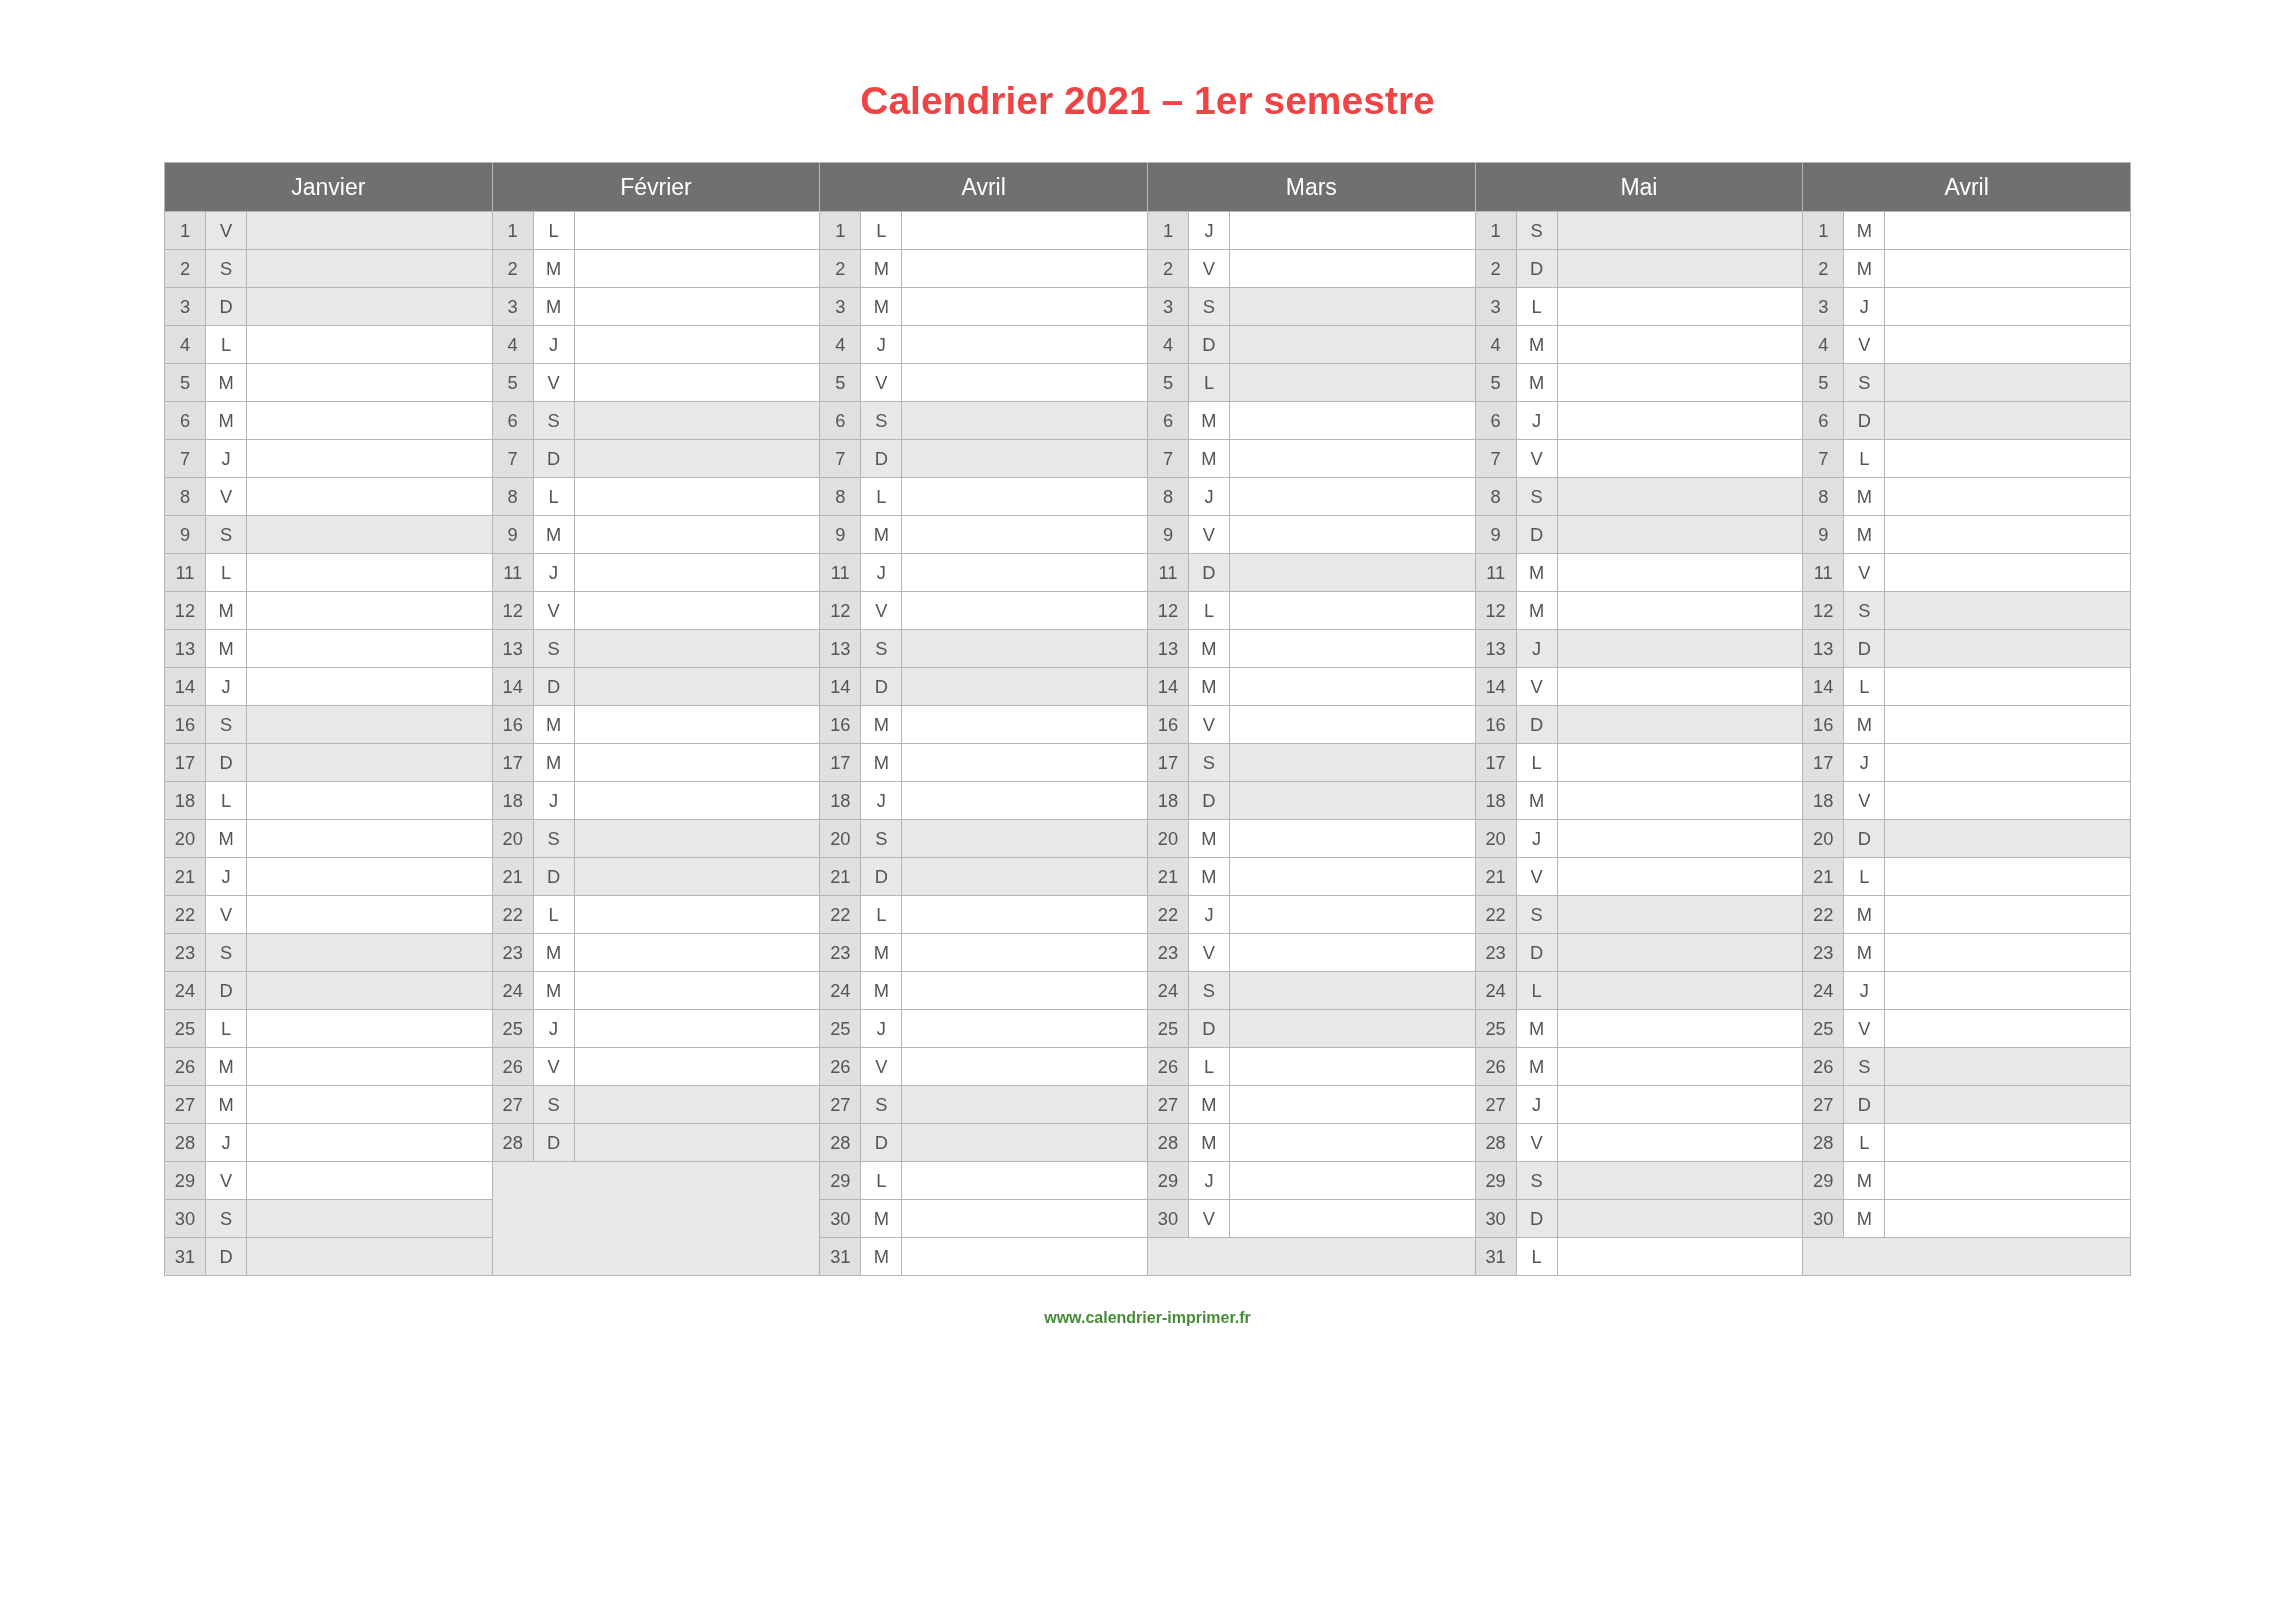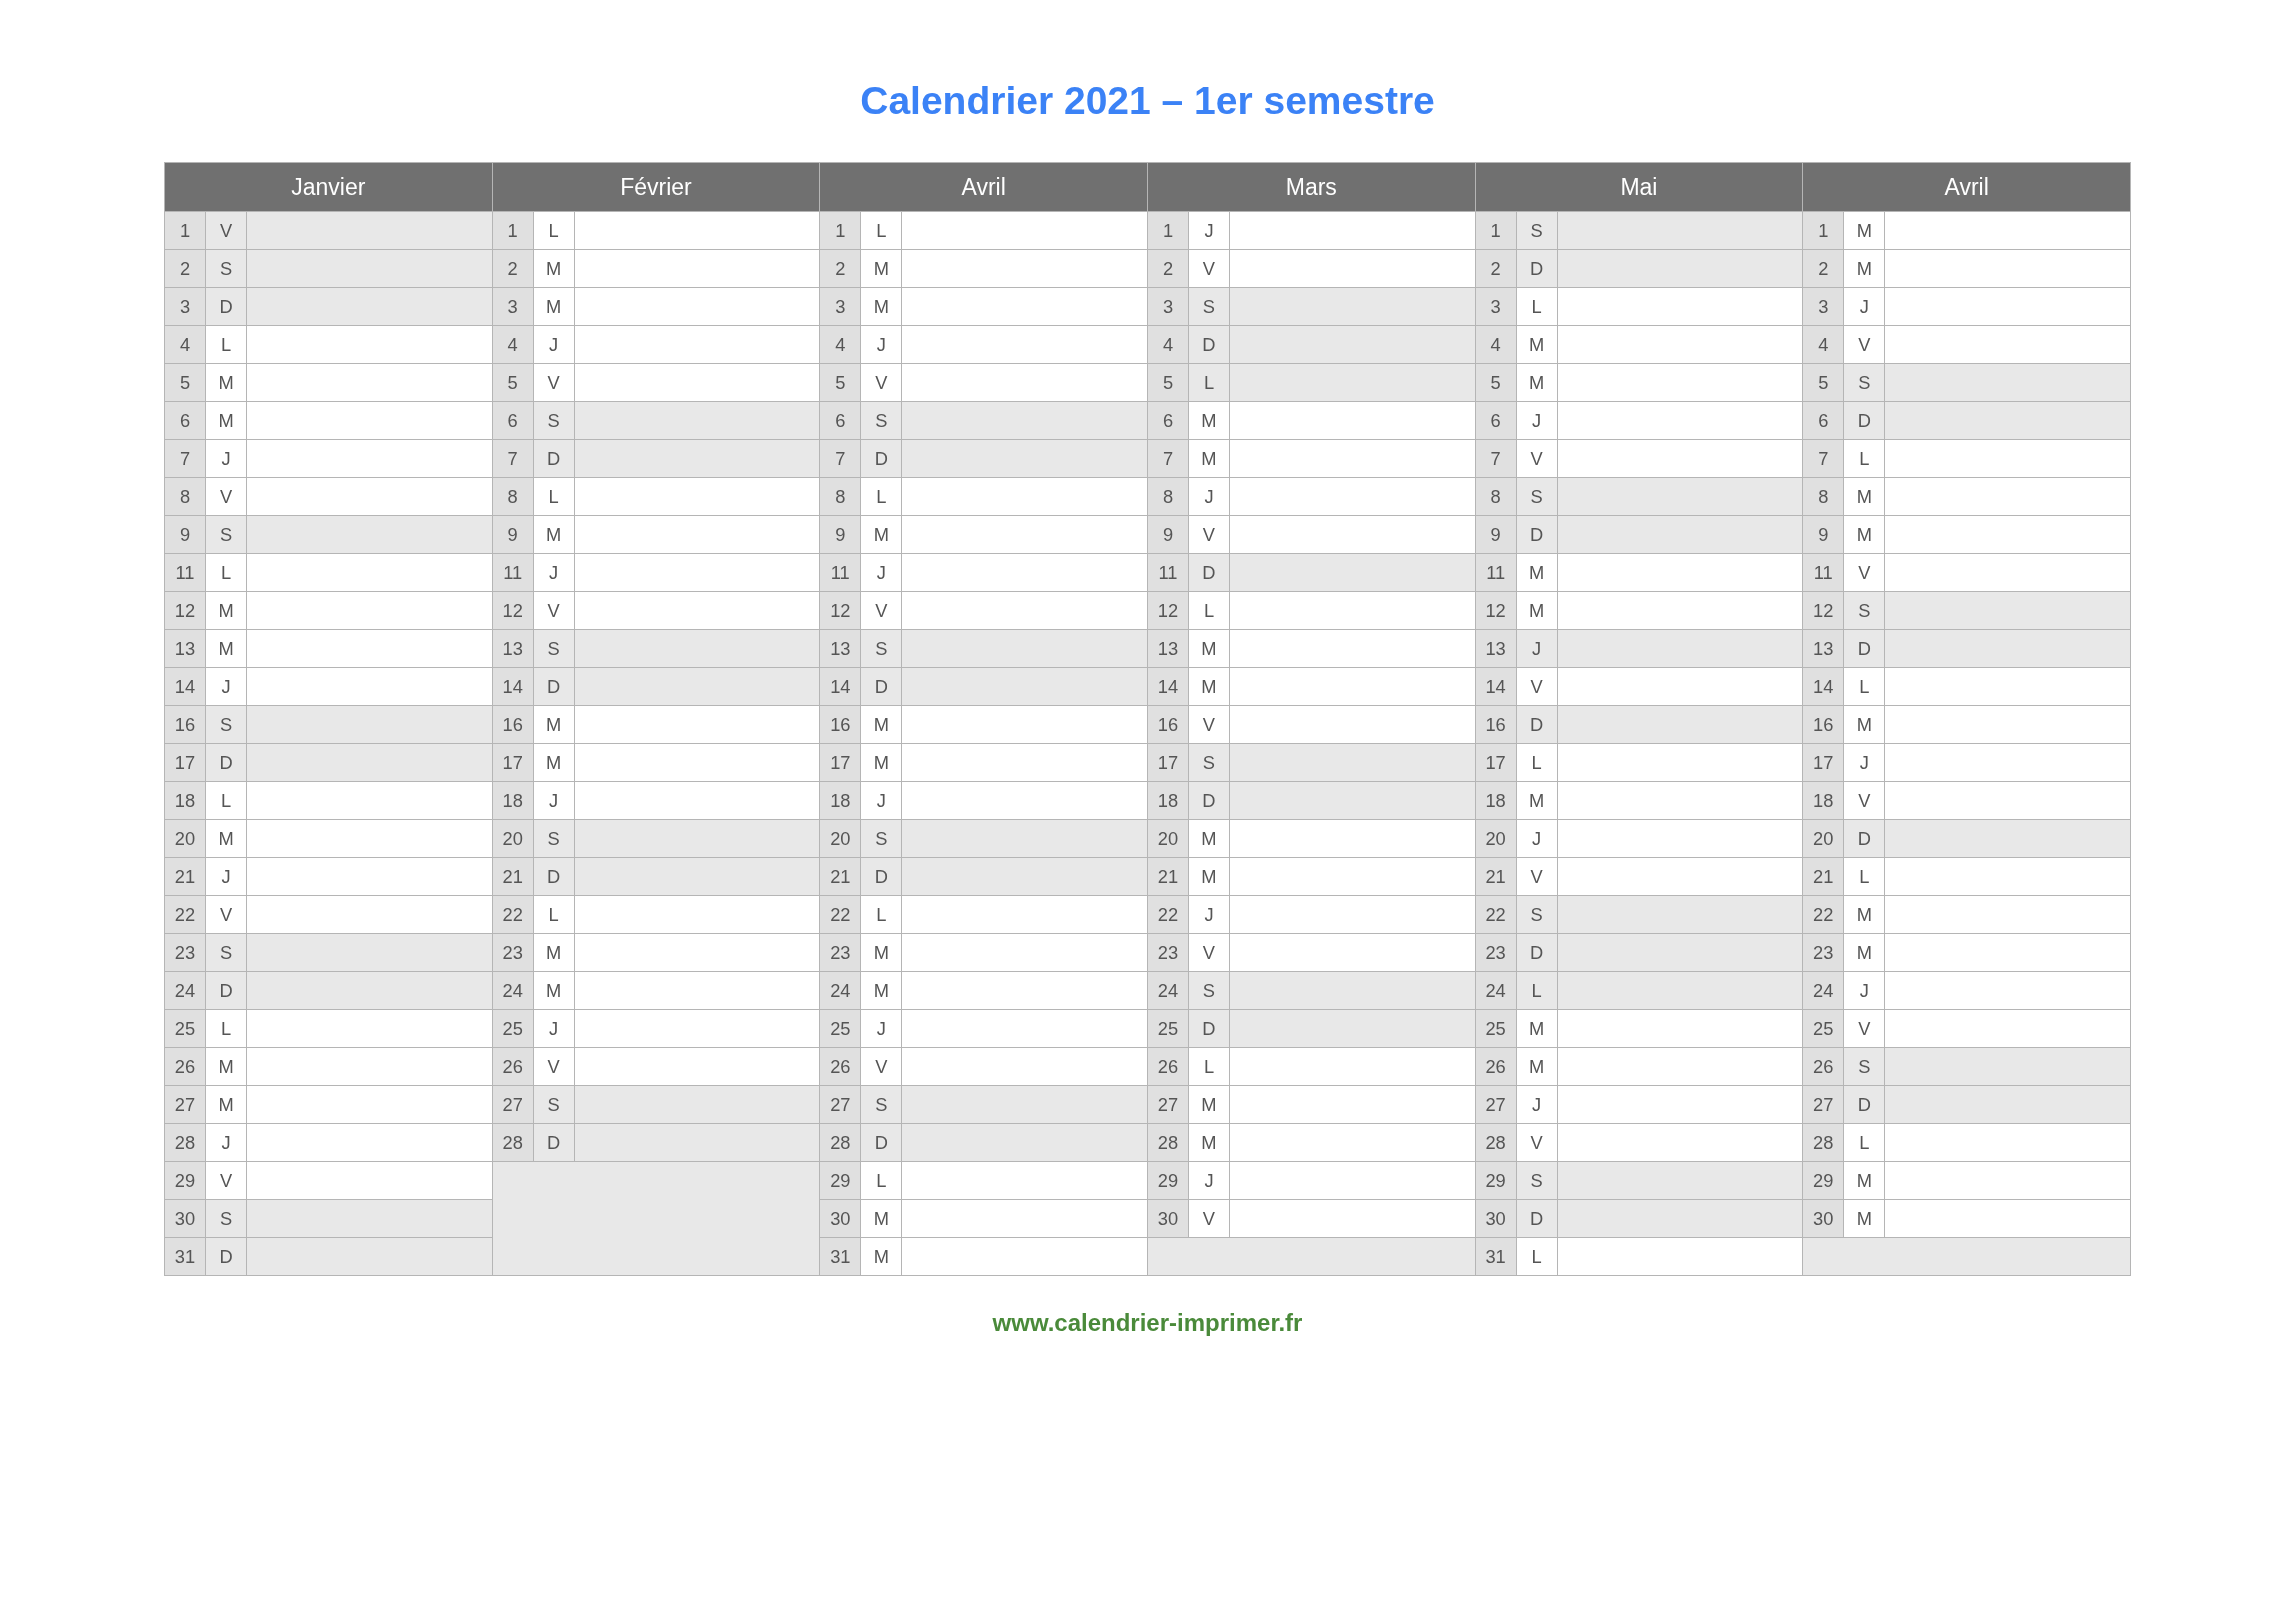--- a/index.html
+++ b/index.html
@@ -13,21 +13,21 @@
     height: 1622px;
     box-sizing: border-box;
     padding: 79px 164px 46px 164px;
     display: flex;
     flex-direction: column;
   }
   h1.title {
     text-align: center;
     font-size: 39px;
     font-weight: bold;
-    color: #3b82f6;
+    color: #ef4444;
     margin: 0 0 39px 0;
   }
   table.calendar {
     border-collapse: collapse;
     width: 100%;
     table-layout: fixed;
   }
   table.calendar th.month-header {
     background: #707070;
     color: #ffffff;
@@ -61,21 +61,21 @@
   }
   table.calendar td.we {
     background: #e8e8e8;
   }
   table.calendar td.empty-pad {
     background: #e8e8e8;
     border: 0.7px solid #b5b5b5;
   }
   .footer {
     text-align: center;
-    font-size: 24px;
+    font-size: 16px;
     font-weight: bold;
     color: #4a8a3a;
     margin-top: 33px;
   }
 </style>
 </head>
 <body>
 
 <div class="page">
   <h1 class="title">Calendrier 2021 – 1er semestre</h1>

